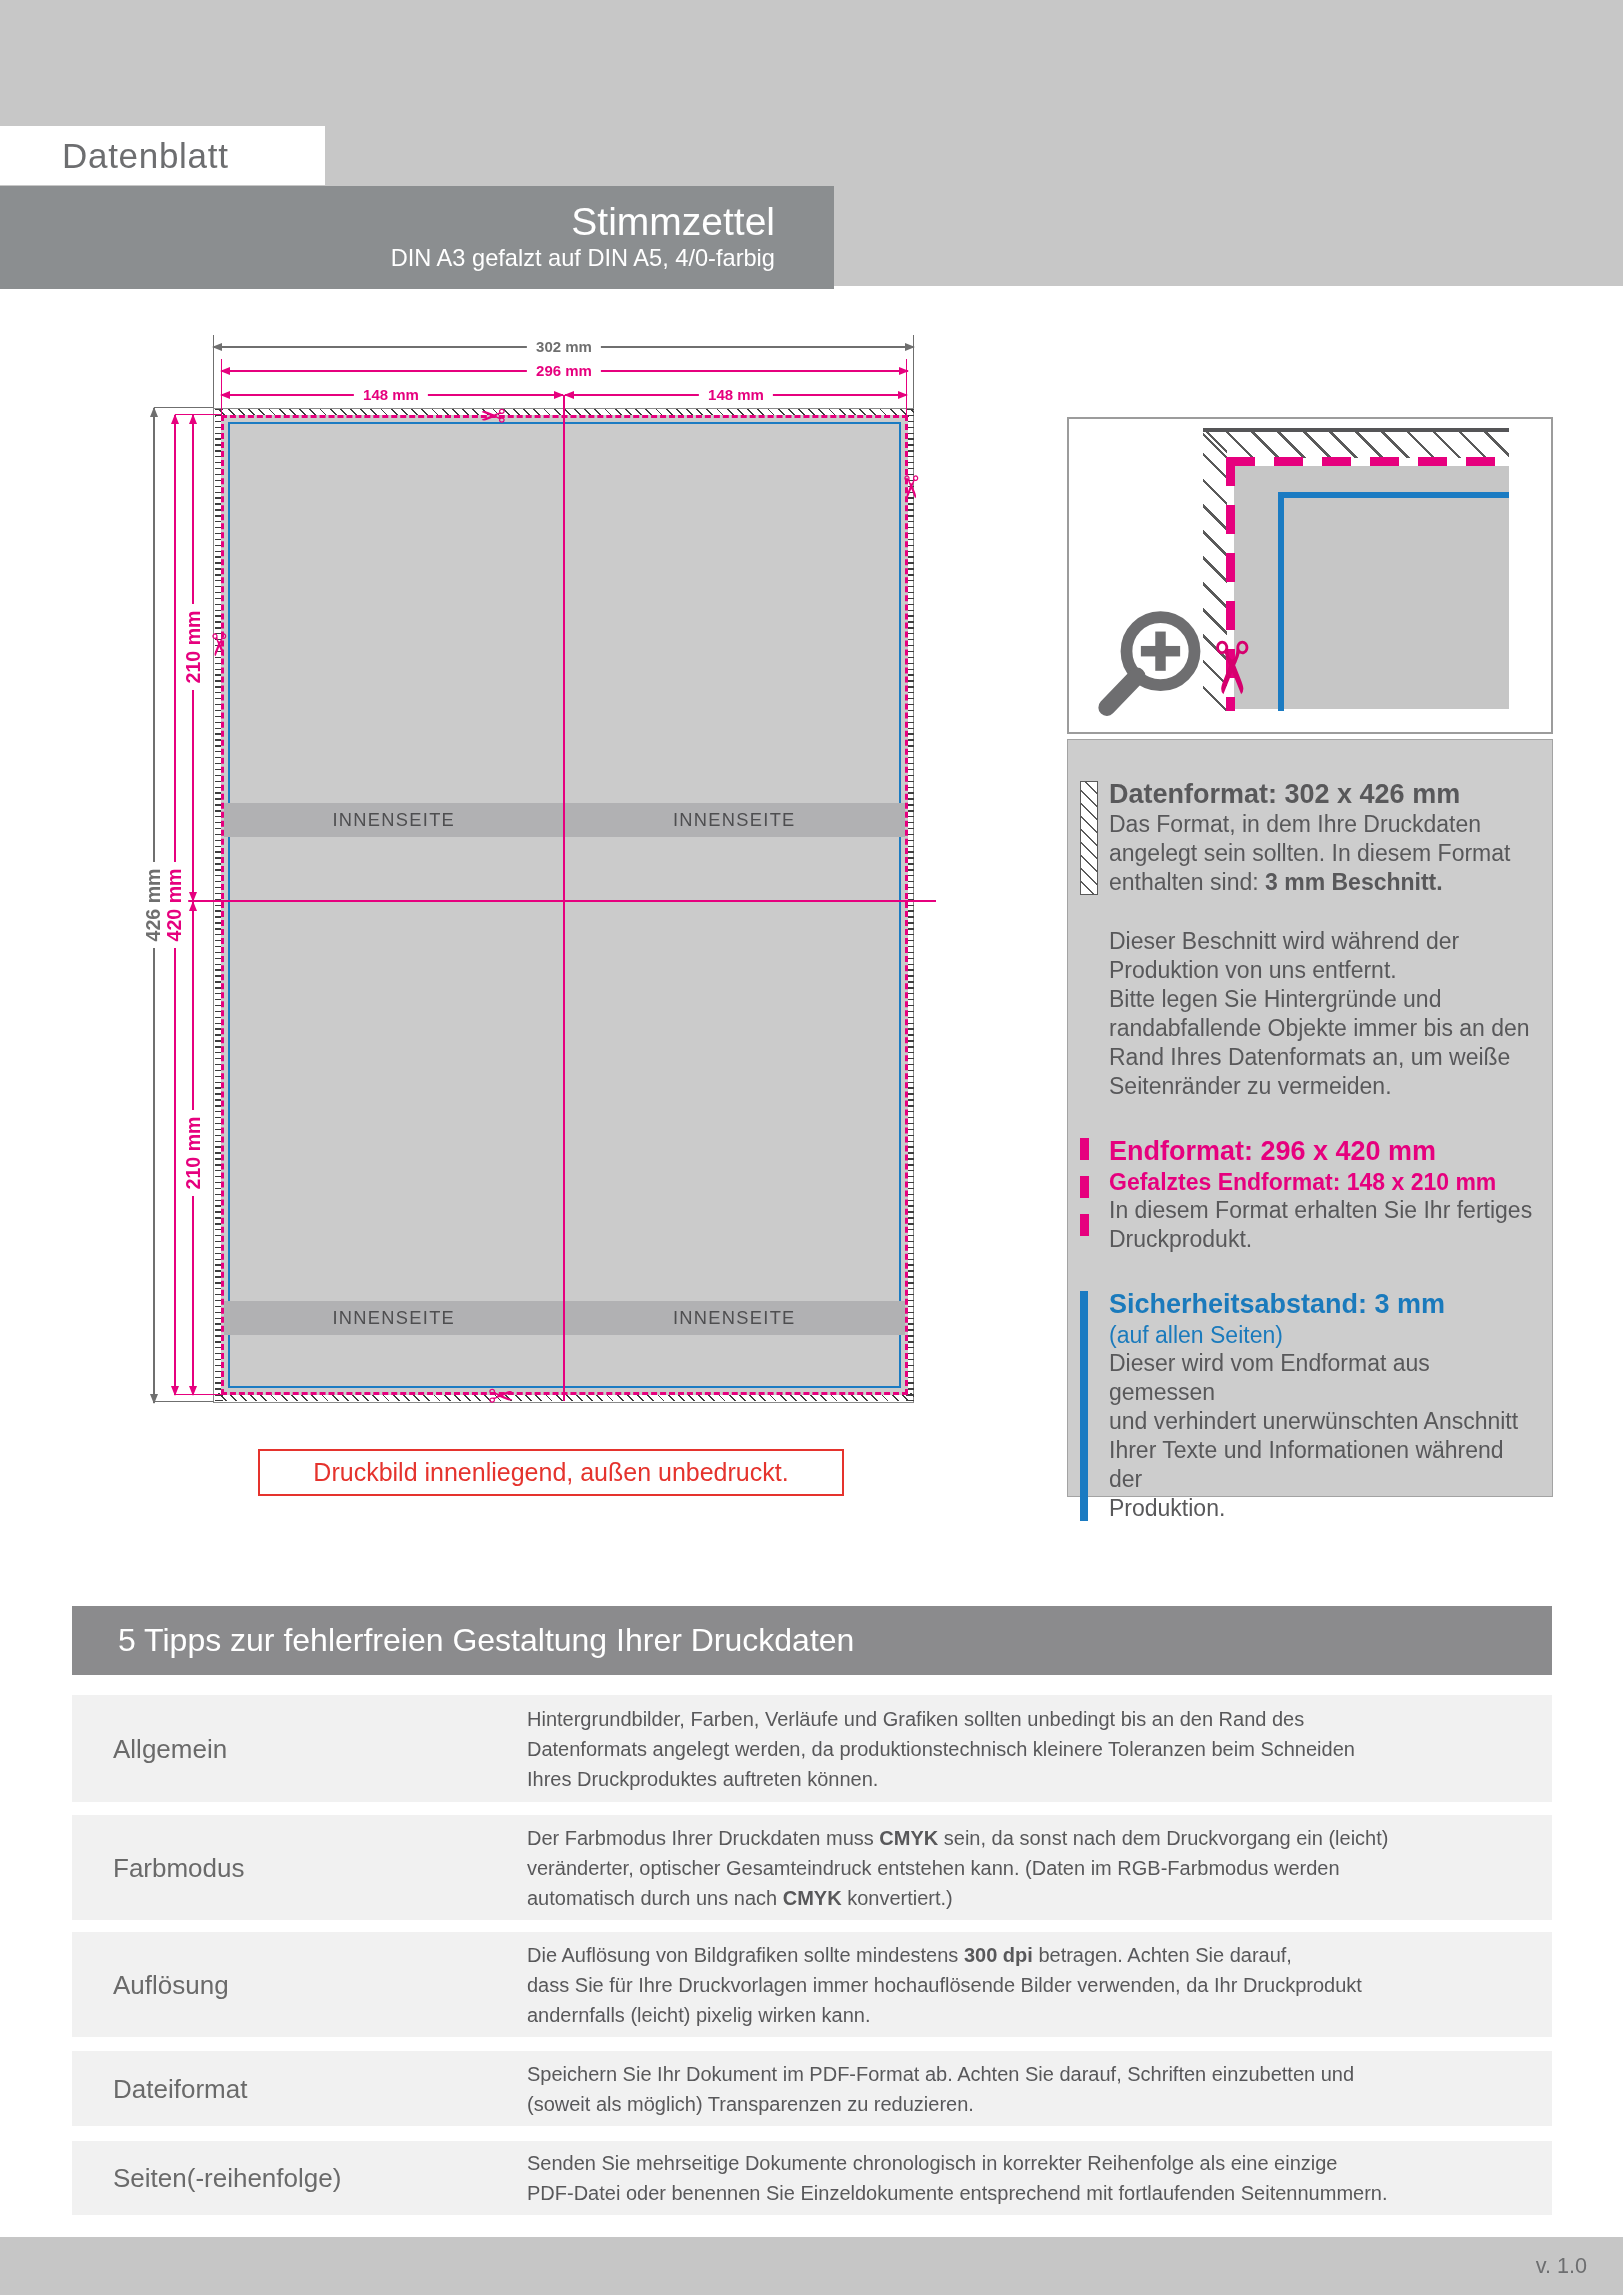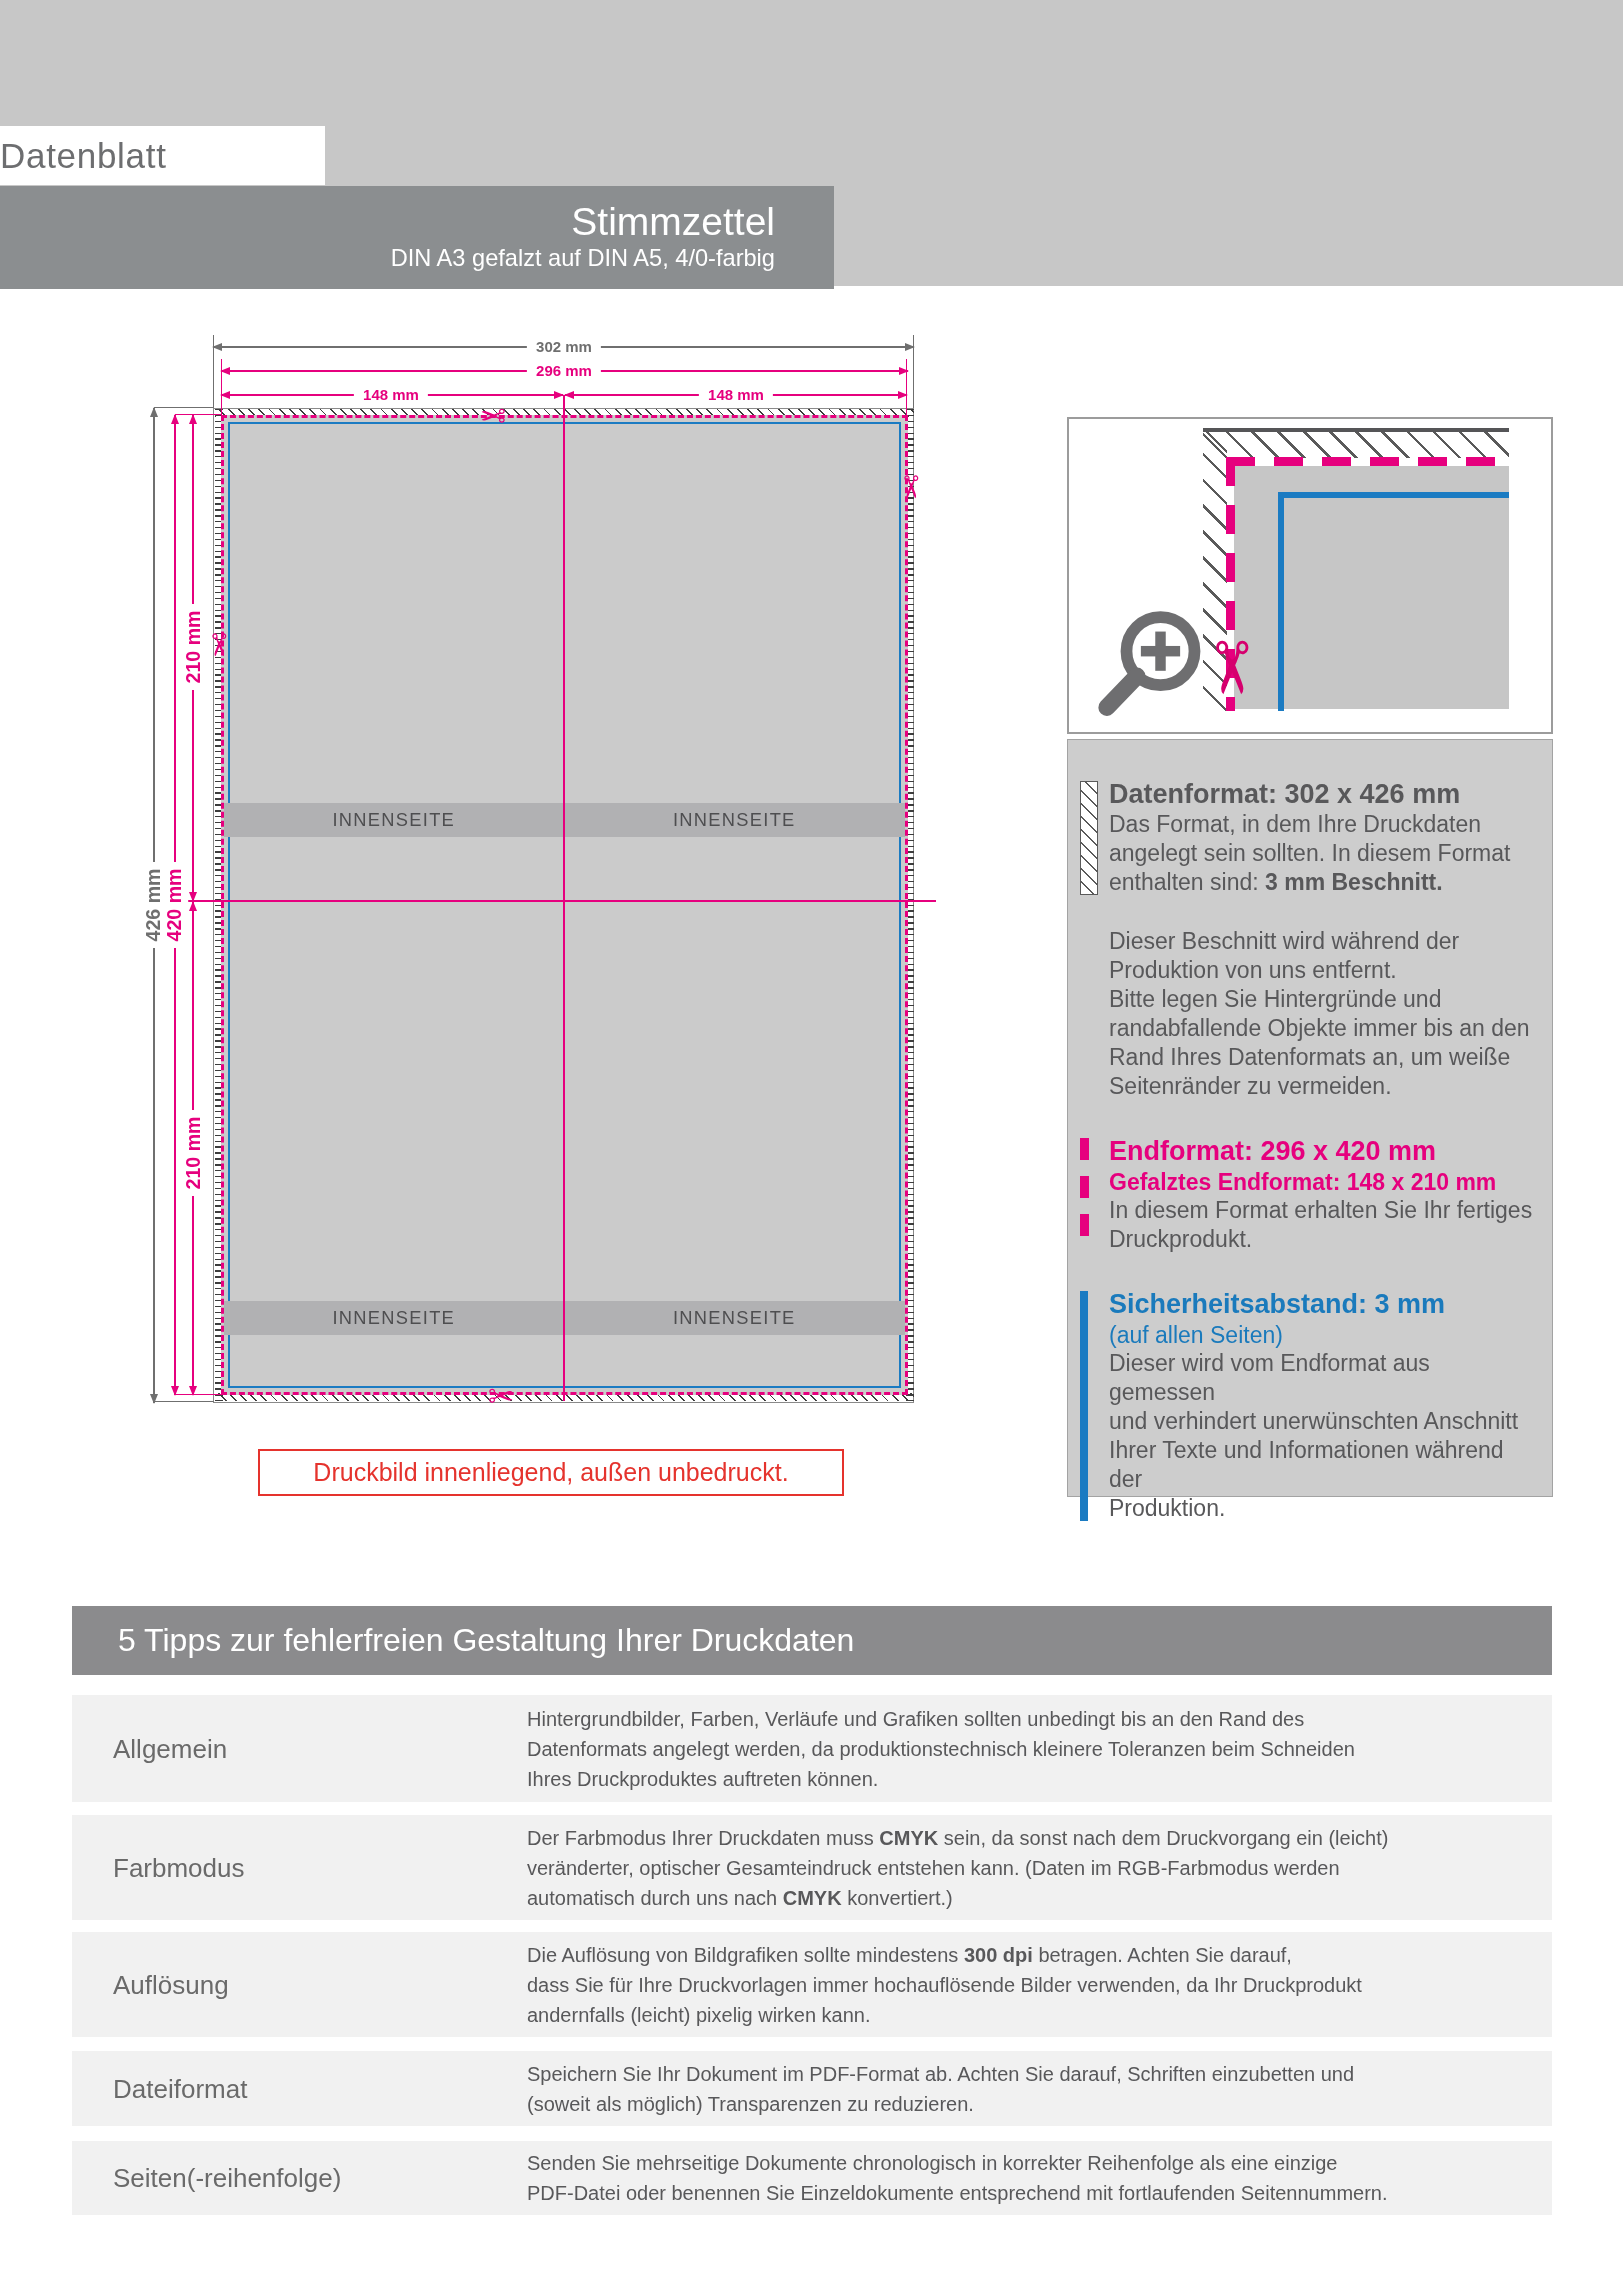--- a/index.html
+++ b/index.html
@@ -3,21 +3,21 @@
 <meta charset="utf-8">
 <style>
   html,body{margin:0;padding:0;}
   .page{position:relative;width:1623px;height:2295px;background:#ffffff;overflow:hidden;
         font-family:"Liberation Sans",sans-serif;color:#58585a;}
 
   
   .top-band{position:absolute;left:0;top:0;width:1623px;height:286px;background:#c7c7c7;}
   .datenblatt-tab{position:absolute;left:0;top:126px;width:325px;height:59px;background:#ffffff;
         display:flex;align-items:center;}
-  .datenblatt-tab span{font-size:35px;color:#6d6e70;letter-spacing:0.7px;}
+  .datenblatt-tab span{margin-left:62px;font-size:35px;color:#6d6e70;letter-spacing:0.7px;}
   .title-band{position:absolute;left:0;top:186px;width:834px;height:103px;background:#8b8e90;
         display:flex;flex-direction:column;justify-content:center;align-items:flex-end;padding-right:59px;box-sizing:border-box;}
   .title-band .t1{font-size:39px;color:#ffffff;line-height:1.05;}
   .title-band .t2{font-size:23.6px;color:#ffffff;line-height:1.3;}
 
   
   .hatch{background-image:repeating-linear-gradient(45deg,#3c3c3c 0 1.3px,transparent 1.3px 7.2px);}
   .hatch-v{background-image:repeating-linear-gradient(180deg,#3c3c3c 0 1.3px,transparent 1.3px 5.9px);}
   .df-outer{position:absolute;left:213px;top:408px;width:701px;height:995px;border:1.3px solid #8a8a8a;box-sizing:border-box;}
   .endformat{position:absolute;left:221px;top:415px;width:687px;height:980px;box-sizing:border-box;
@@ -246,15 +246,18 @@
     <span class="tip-label">Dateiformat</span>
     <div class="tip-text">Speichern Sie Ihr Dokument im PDF-Format ab. Achten Sie darauf, Schriften einzubetten und
 (soweit als möglich) Transparenzen zu reduzieren.</div>
   </div>
   <div class="tip-row" style="top:2141px;height:74px;">
     <span class="tip-label">Seiten(-reihenfolge)</span>
     <div class="tip-text">Senden Sie mehrseitige Dokumente chronologisch in korrekter Reihenfolge als eine einzige
 PDF-Datei oder benennen Sie Einzeldokumente entsprechend mit fortlaufenden Seitennummern.</div>
   </div>
 
+  <div class="footer-bar">
+    <span>v. 1.0</span>
+  </div>
 
 </div>
 
 
 </body></html>

